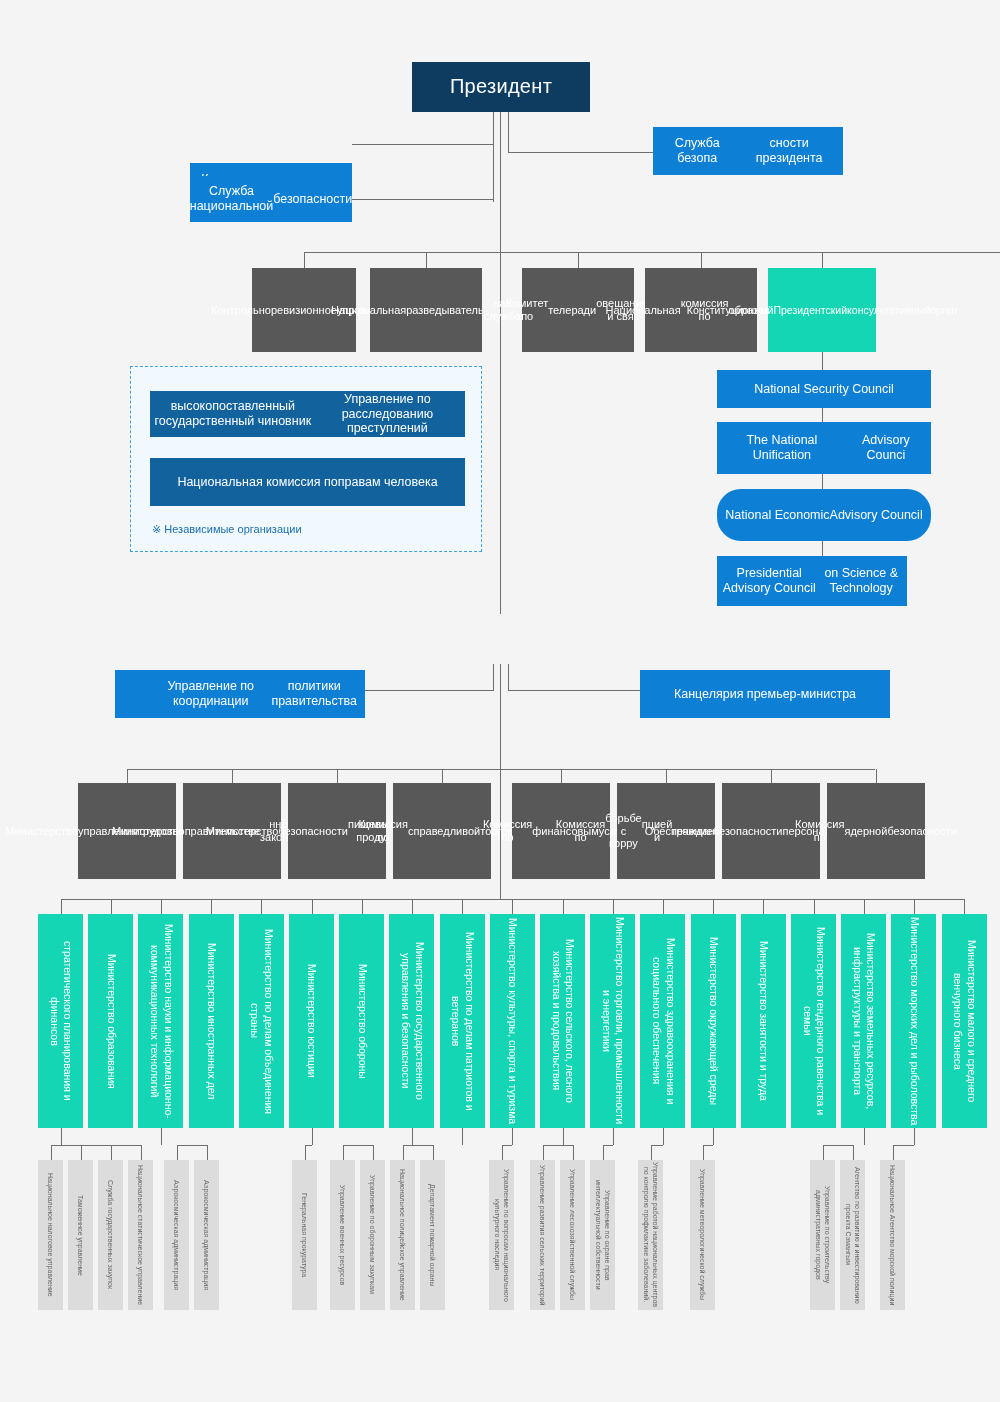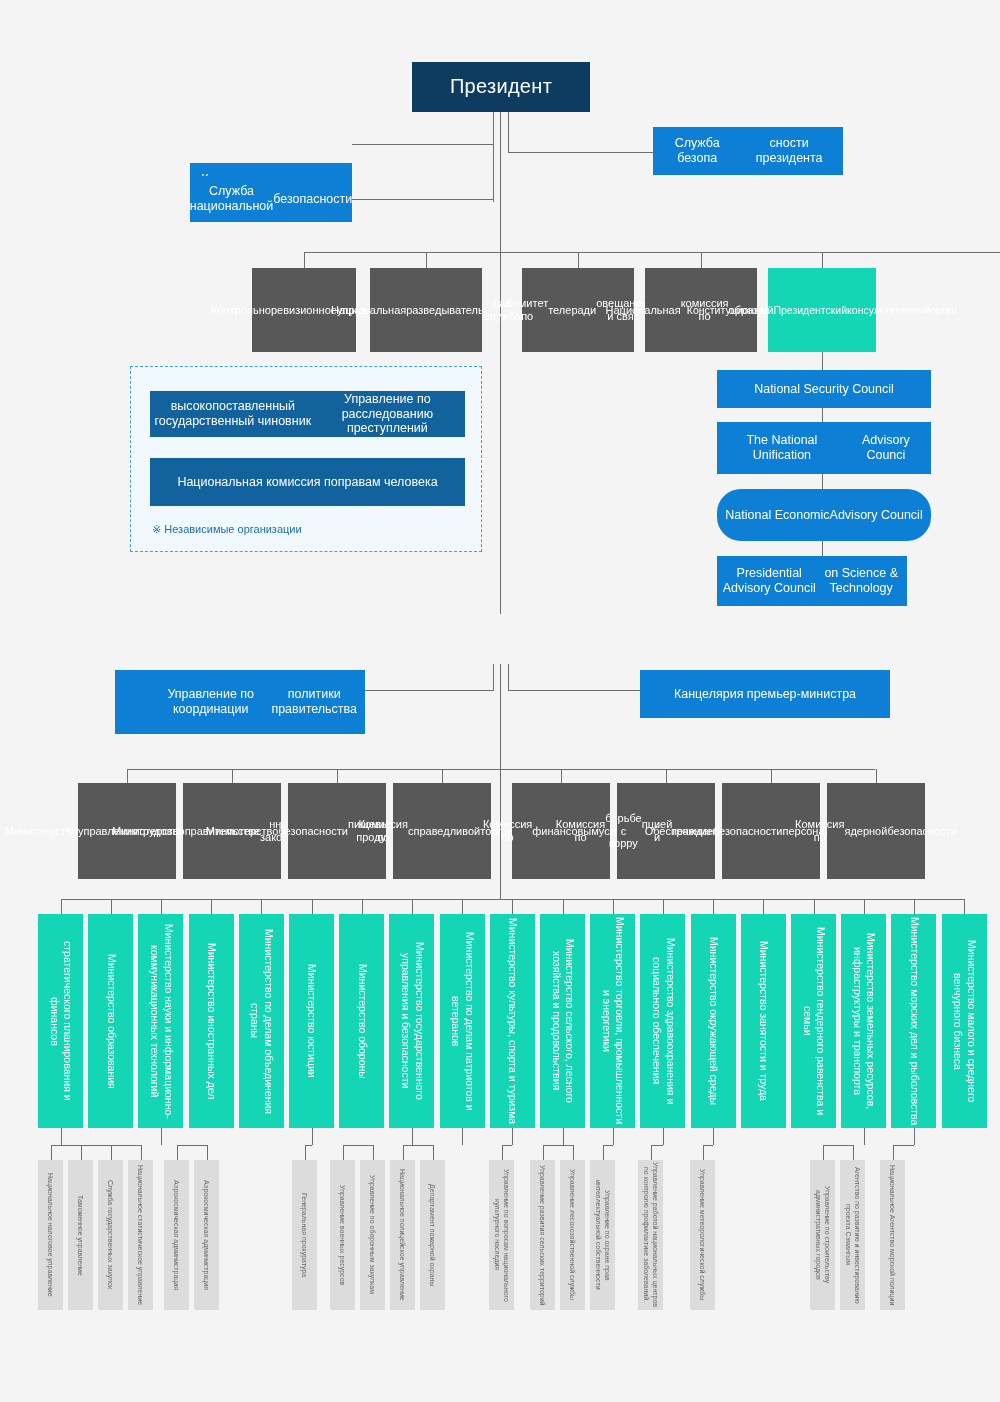--- a/index.html
+++ b/index.html
@@ -133,21 +133,21 @@
       <br>
       <span>Advisory Council</span>
     </div>
     <div class="ln lnv" style="left: 822px; top: 541px; height: 15px;"></div>
     <div class="node blue" style="left: 717px; top: 556px; width: 190px; height: 50px;">
       <span>Presidential Advisory Council</span>
       <br>
       <span>on Science &amp; Technology</span>
     </div>
     <div class="ln lnv" style="left: 500px; top: 664px; height: 216px;"></div>
-    <div class="node blue" style="left: 115px; top: 670px; width: 250px; height: 64px; padding-left: 40px;">
+    <div class="node blue" style="left: 115px; top: 670px; width: 250px; height: 48px; padding-left: 40px;">
       <span>Управление по координации</span>
       <br>
       <span>политики правительства</span>
     </div>
     <div class="ln lnv" style="left: 493px; top: 664px; height: 26px;"></div>
     <div class="ln lnh" style="left: 365px; top: 690px; width: 129px;"></div>
     <div class="node blue" style="left: 640px; top: 670px; width: 250px; height: 48px;">Канцелярия премьер-министра</div>
     <div class="ln lnv" style="left: 508px; top: 664px; height: 26px;"></div>
     <div class="ln lnh" style="left: 508px; top: 690px; width: 133px;"></div>
     <div class="ln lnh" style="left: 127px; top: 769px; width: 748px;"></div>

